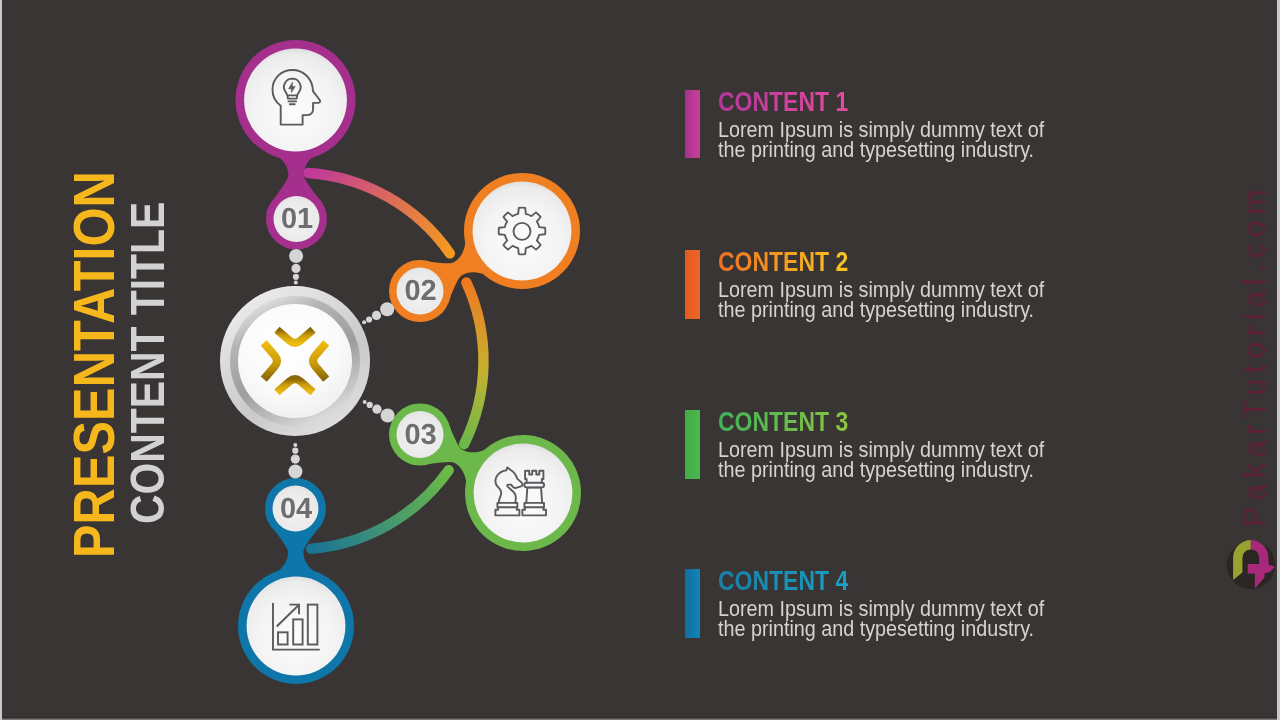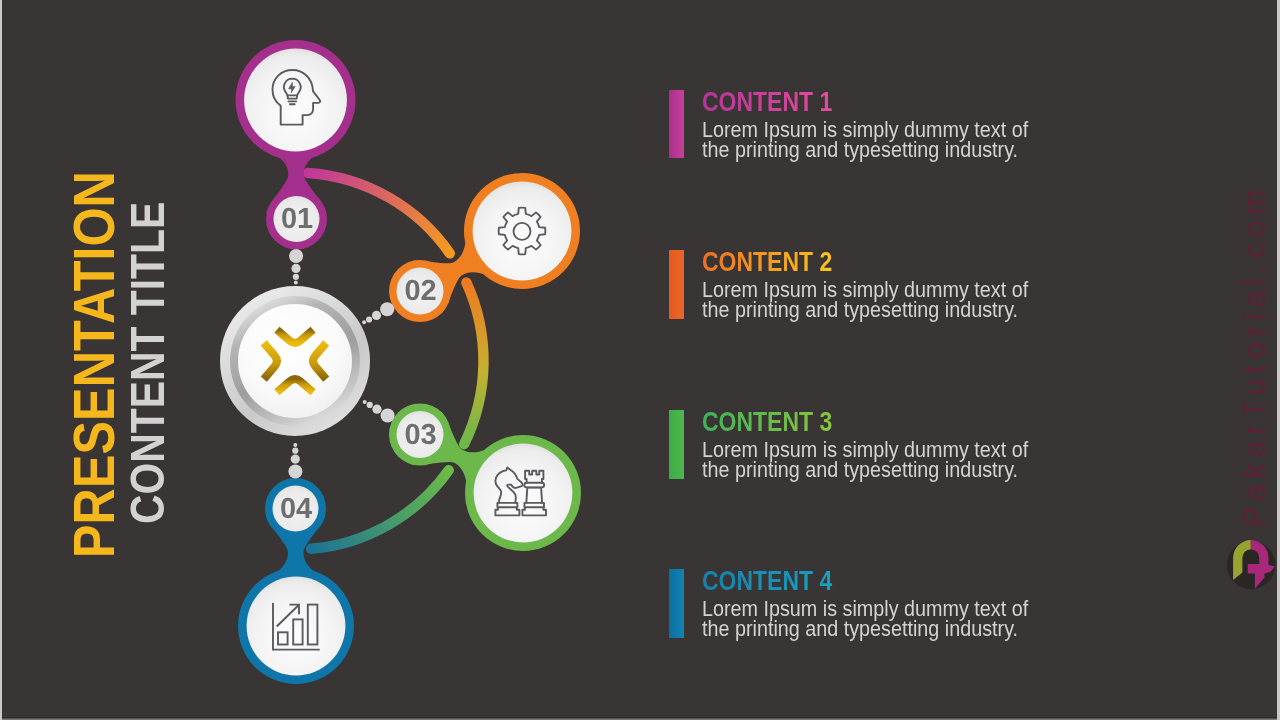--- a/index.html
+++ b/index.html
@@ -16,21 +16,21 @@
           paint-order:stroke;}
   #diagram text{opacity:0.999;}
   
   #title{position:absolute;left:1px;top:0;width:220px;height:717px;}
   .vtxt{position:absolute;transform-origin:0 0;white-space:nowrap;font-weight:bold;}
   #t1{left:57px;top:558px;font-size:58px;color:#f5b71c;
       transform:rotate(-90deg) scaleX(0.868);}
   #t2{left:117px;top:524px;font-size:47.5px;color:#d2d2d2;
       transform:rotate(-90deg) scaleX(0.86);}
   
-  #content{position:absolute;left:667px;top:0;width:420px;height:714px;}
+  #content{position:absolute;left:683px;top:0;width:420px;height:714px;}
   .citem{position:absolute;left:0;width:400px;}
   .cbar{position:absolute;left:0;top:0;width:14.6px;}
   .ctitle{position:absolute;left:32.5px;top:-5px;font-size:28.5px;font-weight:bold;
           white-space:nowrap;display:block;width:200px;
           transform:scaleX(0.806);transform-origin:0 0;}
   .ctitle span{-webkit-background-clip:text;background-clip:text;color:transparent;
           background-repeat:no-repeat;}
   .cbody{position:absolute;left:32.5px;top:29.5px;font-size:21.3px;line-height:20.3px;
          transform:scaleX(0.928);transform-origin:0 0;width:353px;
          color:#d5d3d1;}

